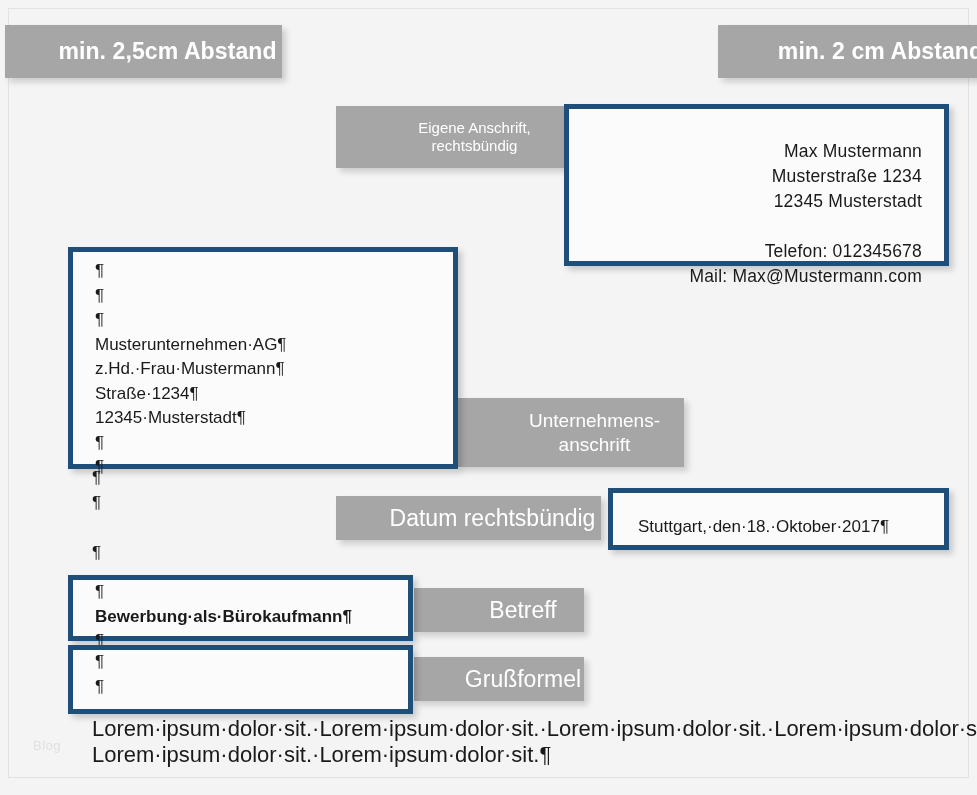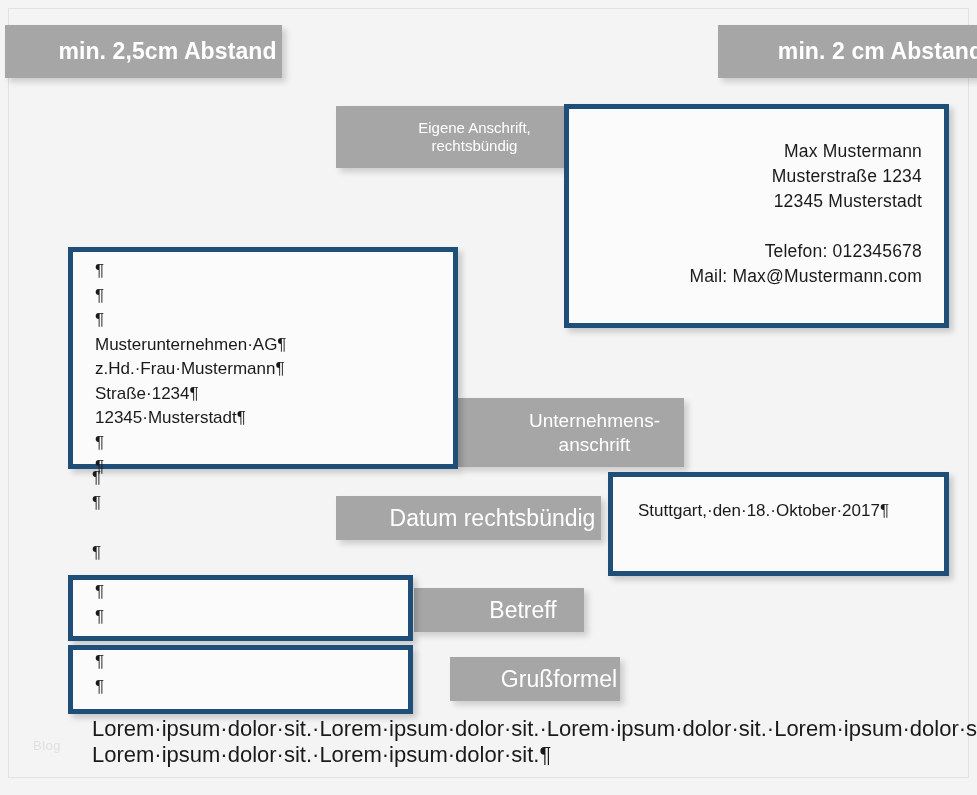--- a/index.html
+++ b/index.html
@@ -48,33 +48,33 @@
     font-weight: bold;
     letter-spacing: 0.1px;
   }
 
   #callout-left-margin  { left: 5px;   top: 25px;  width: 277px; height: 53px;  font-size: 23px; }
   #callout-right-margin { left: 718px; top: 25px;  width: 277px; height: 53px;  font-size: 23px; }
   #callout-own-address  { left: 336px; top: 106px; width: 229px; height: 62px;  font-size: 15px; }
   #callout-company-addr { left: 457px; top: 398px; width: 227px; height: 69px;  font-size: 19px; }
   #callout-date         { left: 336px; top: 496px; width: 265px; height: 44px;  font-size: 23px; }
   #callout-subject      { left: 414px; top: 588px; width: 170px; height: 44px;  font-size: 23px; }
-  #callout-salutation   { left: 414px; top: 657px; width: 170px; height: 44px;  font-size: 23px; margin-left: 36px; }
+  #callout-salutation   { left: 414px; top: 657px; width: 170px; height: 44px;  font-size: 23px; }
 
   
   .docbox {
     position: absolute;
     background: #fbfbfb;
     border: 5px solid #1f4e79;
     box-sizing: border-box;
     box-shadow: 4px 4px 6px rgba(0,0,0,0.18);
   }
-  #box-sender  { left: 564px; top: 104px; width: 385px; height: 224px; }
+  #box-sender  { left: 564px; top: 104px; width: 385px; height: 162px; }
   #box-company { left: 68px;  top: 247px; width: 390px; height: 222px; }
-  #box-date    { left: 608px; top: 472px; width: 341px; height: 104px;  }
+  #box-date    { left: 608px; top: 488px; width: 341px; height: 62px;  }
   #box-subject { left: 68px;  top: 575px; width: 345px; height: 66px;  }
   #box-greet   { left: 68px;  top: 645px; width: 345px; height: 69px;  }
 
   
   .doc-text {
     font-family: "Liberation Sans", sans-serif;
     color: #1a1a1a;
     font-size: 17px;
     line-height: 24.5px;
     white-space: pre;
@@ -196,20 +196,21 @@
 
   <div class="loose-pilcrows" id="pilcrows-gap">¶</div>
 
   <div class="docbox" id="box-date">
     <div class="doc-text" id="date-line">Stuttgart,·den·18.·Oktober·2017¶</div>
   </div>
 
   <div class="docbox" id="box-subject">
     <div id="subject-lines">
       <div class="doc-text">¶</div>
+      <div class="doc-text bold-line">Bewerbung·als·Bürokaufmann¶</div>
       <div class="doc-text">¶</div>
     </div>
   </div>
 
   <div class="docbox" id="box-greet">
     <div id="greet-lines">
       <div class="doc-text">¶</div>
       <div class="doc-text">¶</div>
     </div>
   </div>

